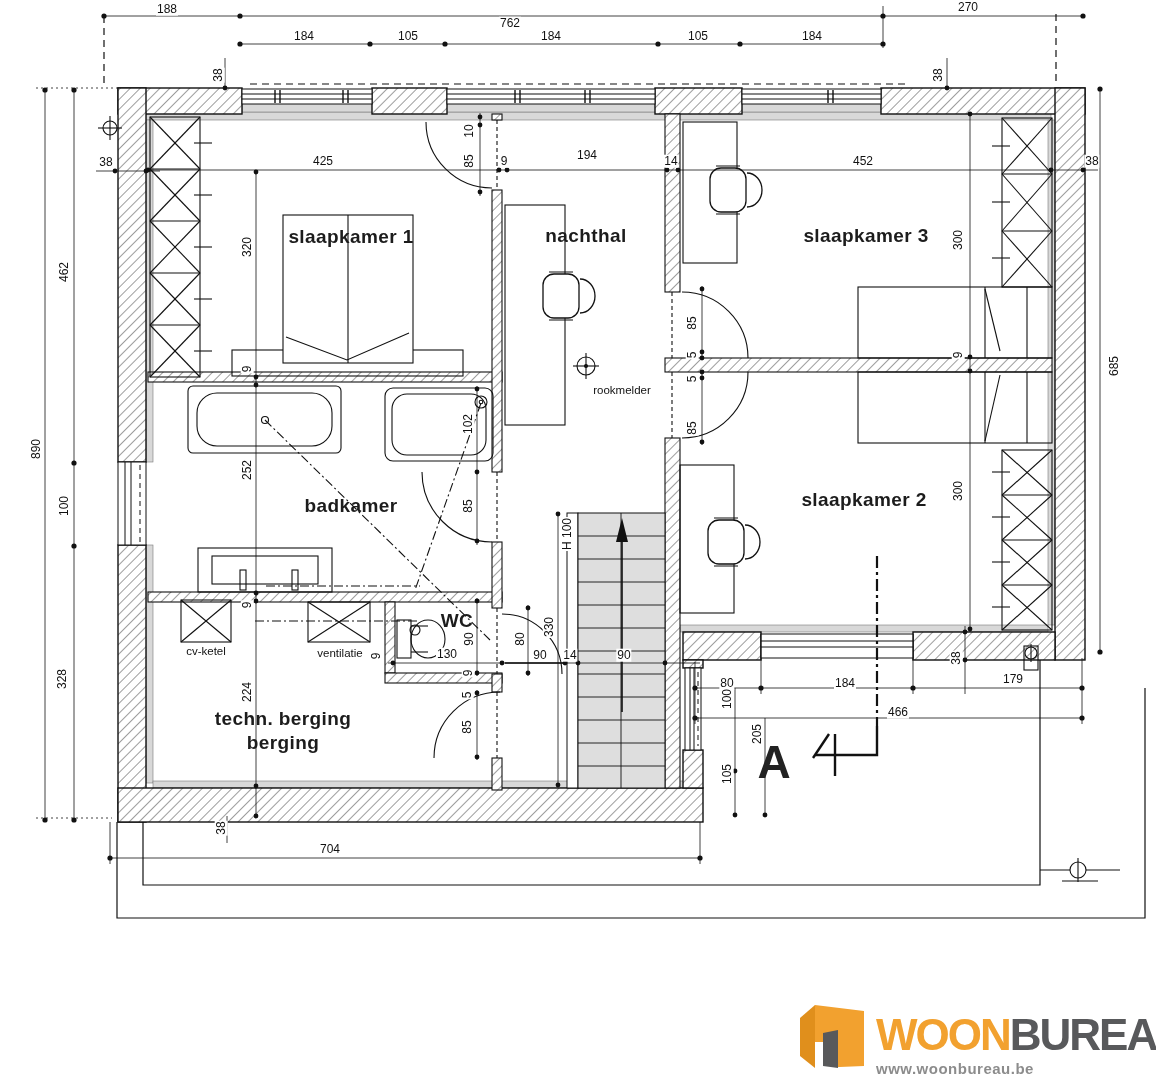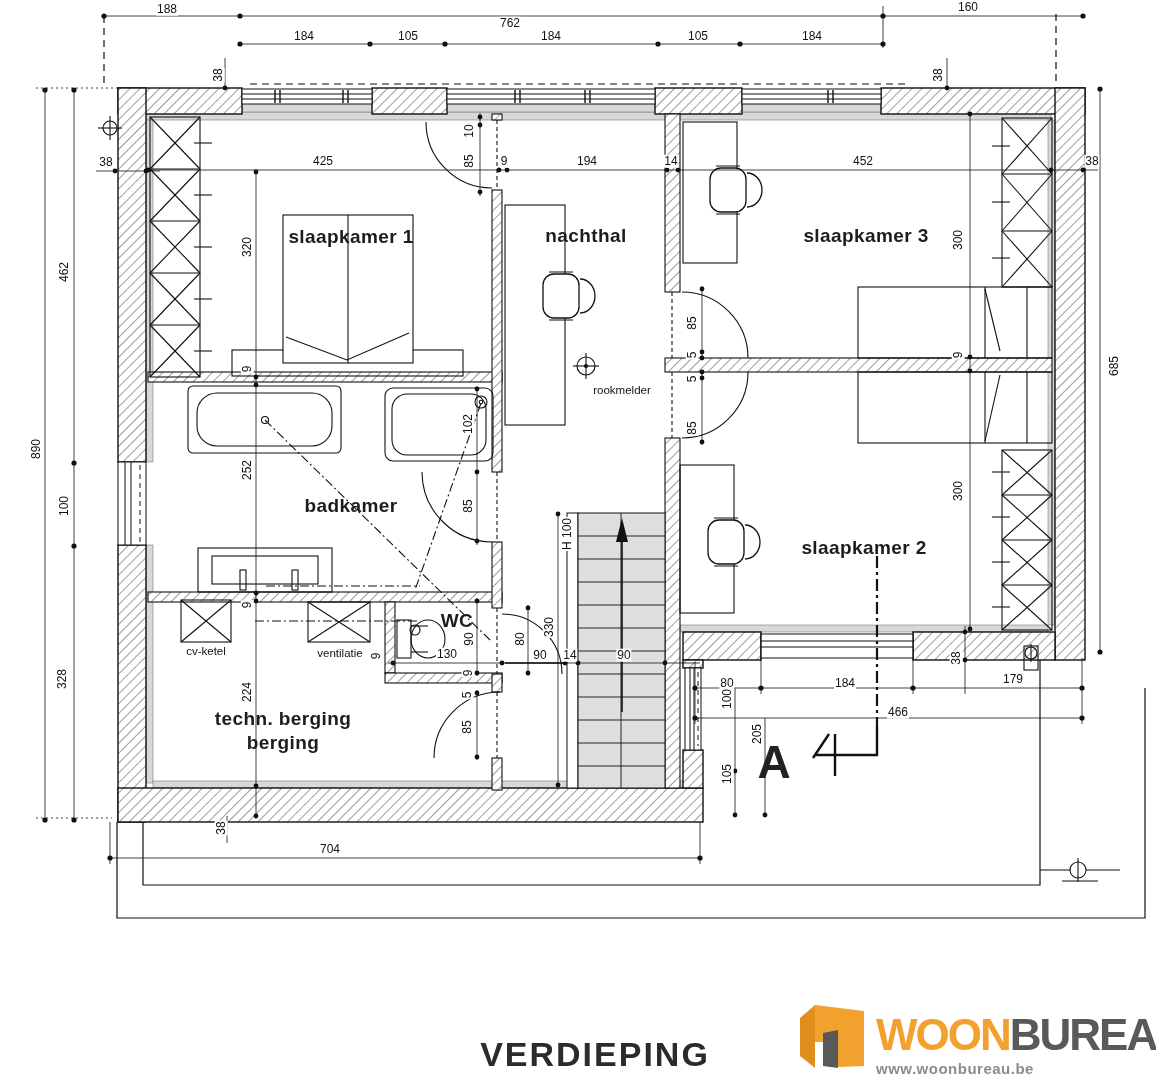--- a/index.html
+++ b/index.html
@@ -444,37 +444,37 @@
         <circle cx="735" cy="815" r="2.4"></circle>
     <circle cx="765" cy="815" r="2.4"></circle>
     <circle cx="110" cy="858" r="2.6"></circle>
         <circle cx="700" cy="858" r="2.6"></circle>
   </g>
 </svg>
 
 <div id="annotation-layer">
       <div class="ann dim" style="left: 167px; top: 9px;">188</div>
       <div class="ann dim" style="left: 510px; top: 23px;">762</div>
-      <div class="ann dim" style="left: 968px; top: 7px;">160</div>
+      <div class="ann dim" style="left: 968px; top: 7px;">270</div>
       <div class="ann dim" style="left: 304px; top: 36px;">184</div>
       <div class="ann dim" style="left: 408px; top: 36px;">105</div>
       <div class="ann dim" style="left: 551px; top: 36px;">184</div>
       <div class="ann dim" style="left: 698px; top: 36px;">105</div>
       <div class="ann dim" style="left: 812px; top: 36px;">184</div>
       <div class="ann dim rot" style="left: 218px; top: 75px;">38</div>
       <div class="ann dim rot" style="left: 938px; top: 75px;">38</div>
       <div class="ann dim" style="left: 106px; top: 162px;">38</div>
       <div class="ann dim rot" style="left: 64px; top: 272px;">462</div>
       <div class="ann dim rot" style="left: 36px; top: 449px;">890</div>
       <div class="ann dim rot" style="left: 64px; top: 506px;">100</div>
       <div class="ann dim rot" style="left: 62px; top: 679px;">328</div>
       <div class="ann dim rot" style="left: 1114px; top: 366px;">685</div>
       <div class="ann dim" style="left: 323px; top: 161px;">425</div>
       <div class="ann dim" style="left: 504px; top: 161px;">9</div>
-      <div class="ann dim" style="left: 587px; top: 161px; text-align: center;">194</div>
+      <div class="ann dim" style="left: 587px; top: 155px; text-align: center;">194</div>
       <div class="ann dim" style="left: 671px; top: 161px;">14</div>
       <div class="ann dim" style="left: 863px; top: 161px;">452</div>
       <div class="ann dim" style="left: 1092px; top: 161px;">38</div>
       <div class="ann dim rot" style="left: 469px; top: 131px;">10</div>
       <div class="ann dim rot" style="left: 469px; top: 161px;">85</div>
       <div class="ann dim rot" style="left: 247px; top: 247px;">320</div>
       <div class="ann dim rot" style="left: 247px; top: 369px;">9</div>
       <div class="ann dim rot" style="left: 247px; top: 470px;">252</div>
       <div class="ann dim rot" style="left: 247px; top: 605px;">9</div>
       <div class="ann dim rot" style="left: 247px; top: 692px;">224</div>
@@ -506,31 +506,30 @@
       <div class="ann dim rot" style="left: 727px; top: 699px;">100</div>
       <div class="ann dim" style="left: 898px; top: 712px;">466</div>
       <div class="ann dim rot" style="left: 757px; top: 734px;">205</div>
       <div class="ann dim rot" style="left: 727px; top: 774px;">105</div>
       <div class="ann dim rot" style="left: 221px; top: 828px;">38</div>
       <div class="ann dim" style="left: 330px; top: 849px;">704</div>
       <div class="ann room" style="left: 351px; top: 237px;">slaapkamer 1</div>
       <div class="ann room" style="left: 586px; top: 236px;">nachthal</div>
       <div class="ann room" style="left: 866px; top: 236px;">slaapkamer 3</div>
       <div class="ann room" style="left: 351px; top: 506px;">badkamer</div>
-      <div class="ann room" style="left: 864px; top: 500px; margin-top: 48px;">slaapkamer 2</div>
+      <div class="ann room" style="left: 864px; top: 500px;">slaapkamer 2</div>
       <div class="ann room" style="left: 457px; top: 621px; text-align: center;">WC</div>
       <div class="ann room" style="left: 283px; top: 719px;">techn. berging</div>
       <div class="ann room" style="left: 283px; top: 743px;">berging</div>
       <div class="ann small" style="left: 206px; top: 651px;">cv-ketel</div>
       <div class="ann small" style="left: 340px; top: 653px;">ventilatie</div>
       <div class="ann small" style="left: 622px; top: 390px;">rookmelder</div>
       <div class="ann section" style="left: 774px; top: 762px;">A</div>
     </div>
 
-<div id="title">VERDIEPING</div>
 
 <div id="logo">
   <svg class="house" width="80" height="86" viewBox="0 0 80 86">
     <polygon points="8,26 23,13 23,76 8,64" fill="#E08F1C"></polygon>
     <polygon points="23,13 72,19 72,74 23,76" fill="#F2A12F"></polygon>
     <polygon points="23,50 46,50 46,76 23,76" fill="#fff"></polygon>
     <polygon points="31,41 46,38 46,76 31,74" fill="#58595B"></polygon>
   </svg>
   <div class="words">
     <span class="word woon">WOON</span><span class="word bureau">BUREAU</span>

